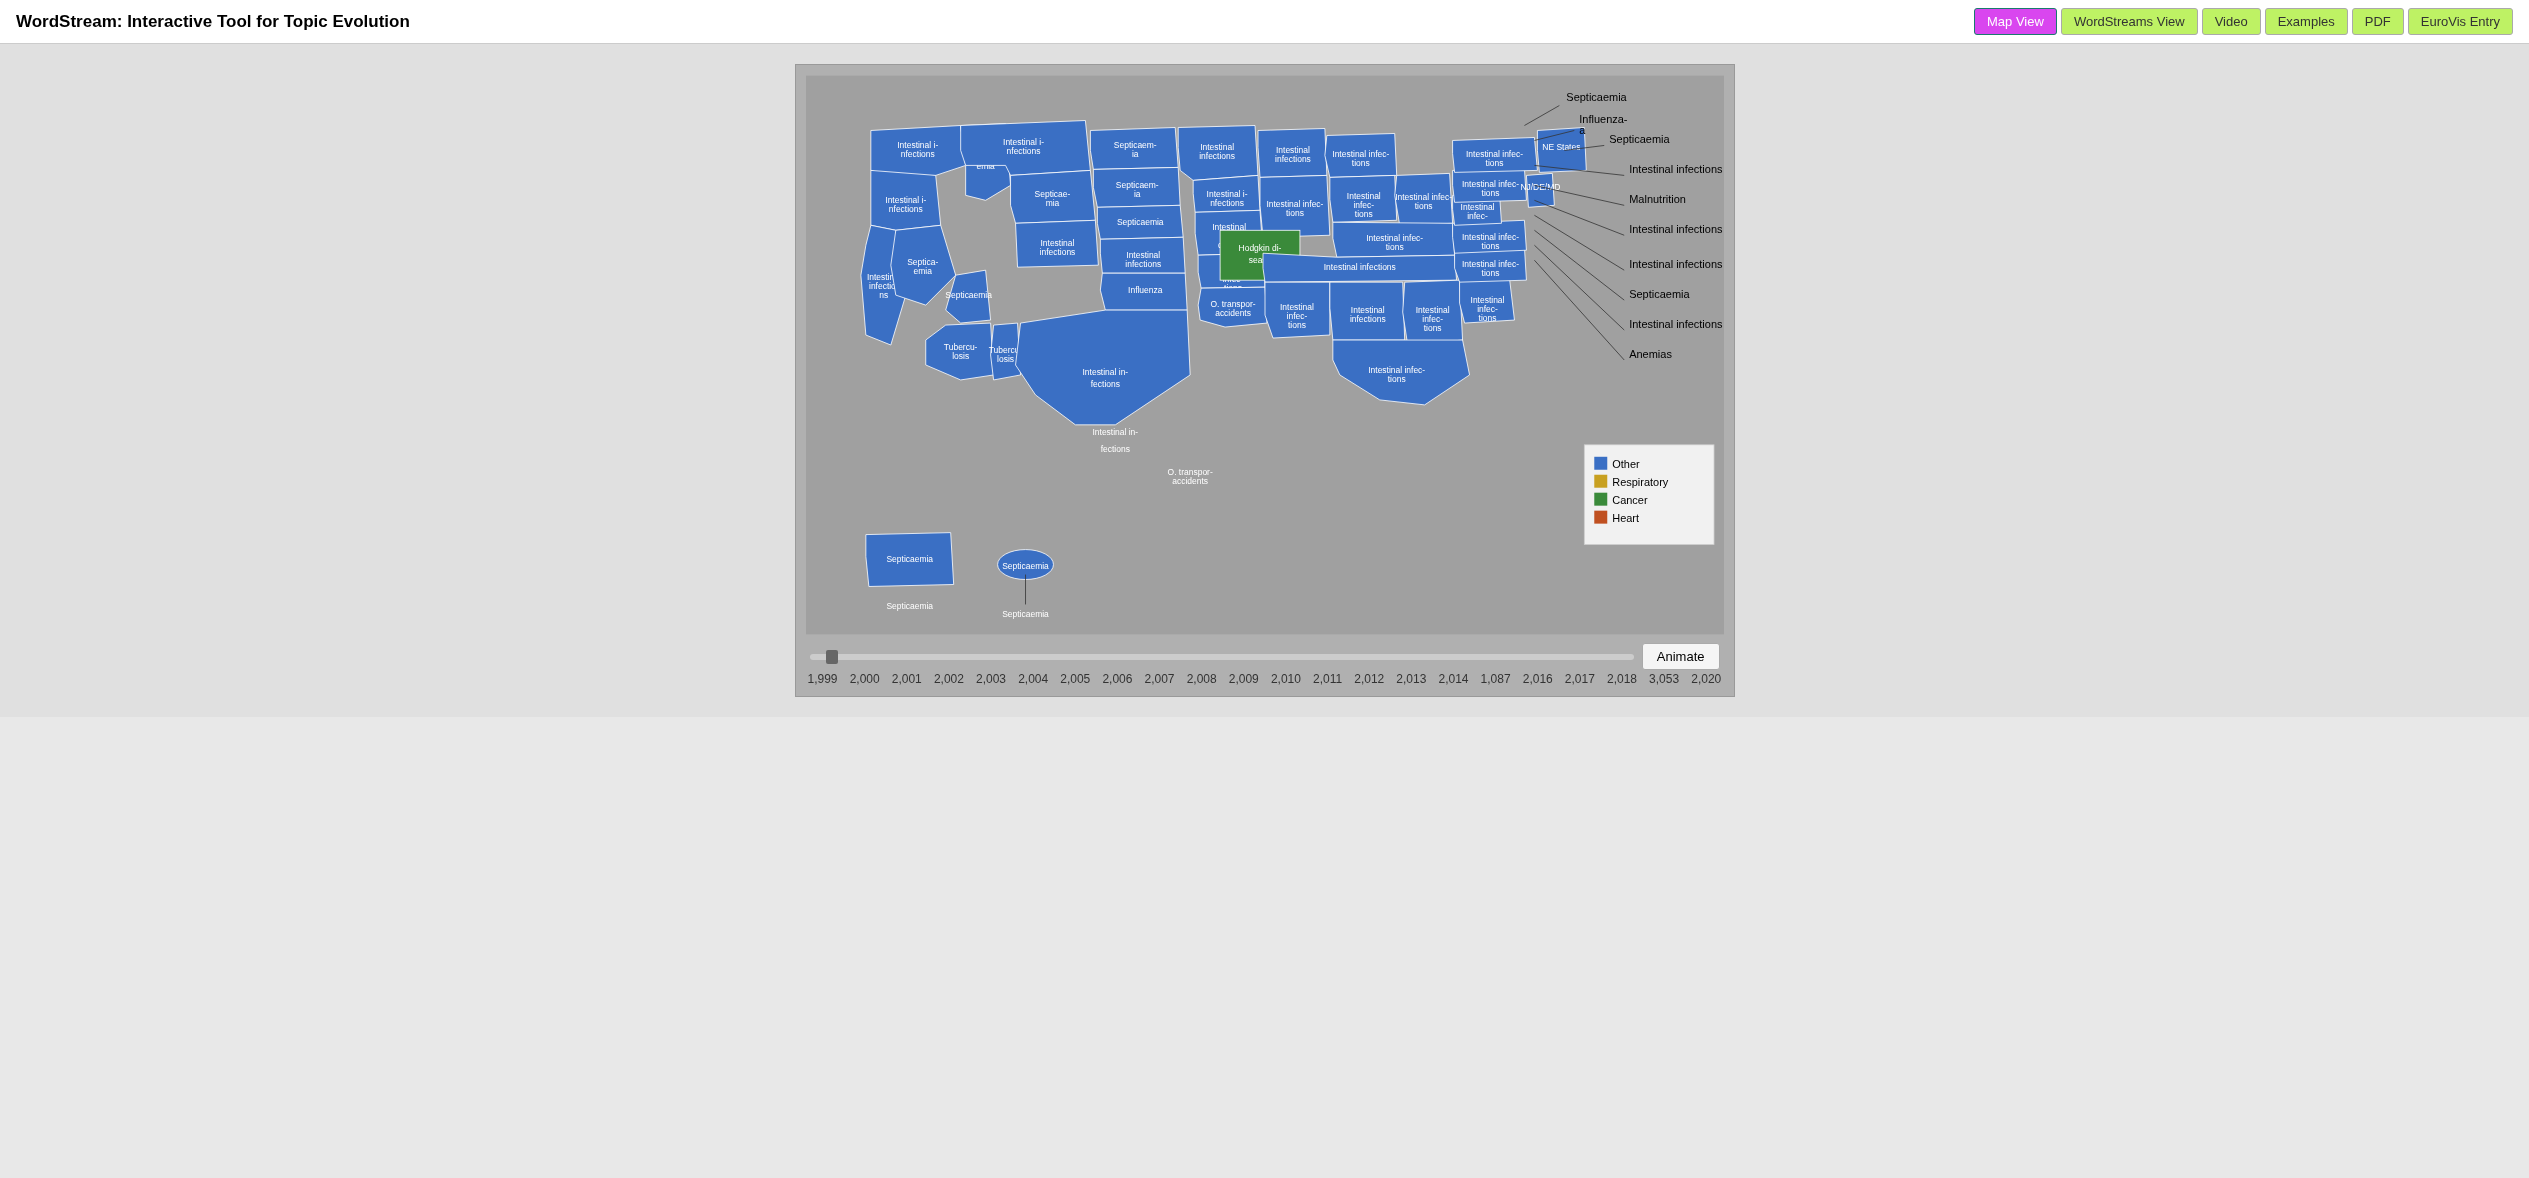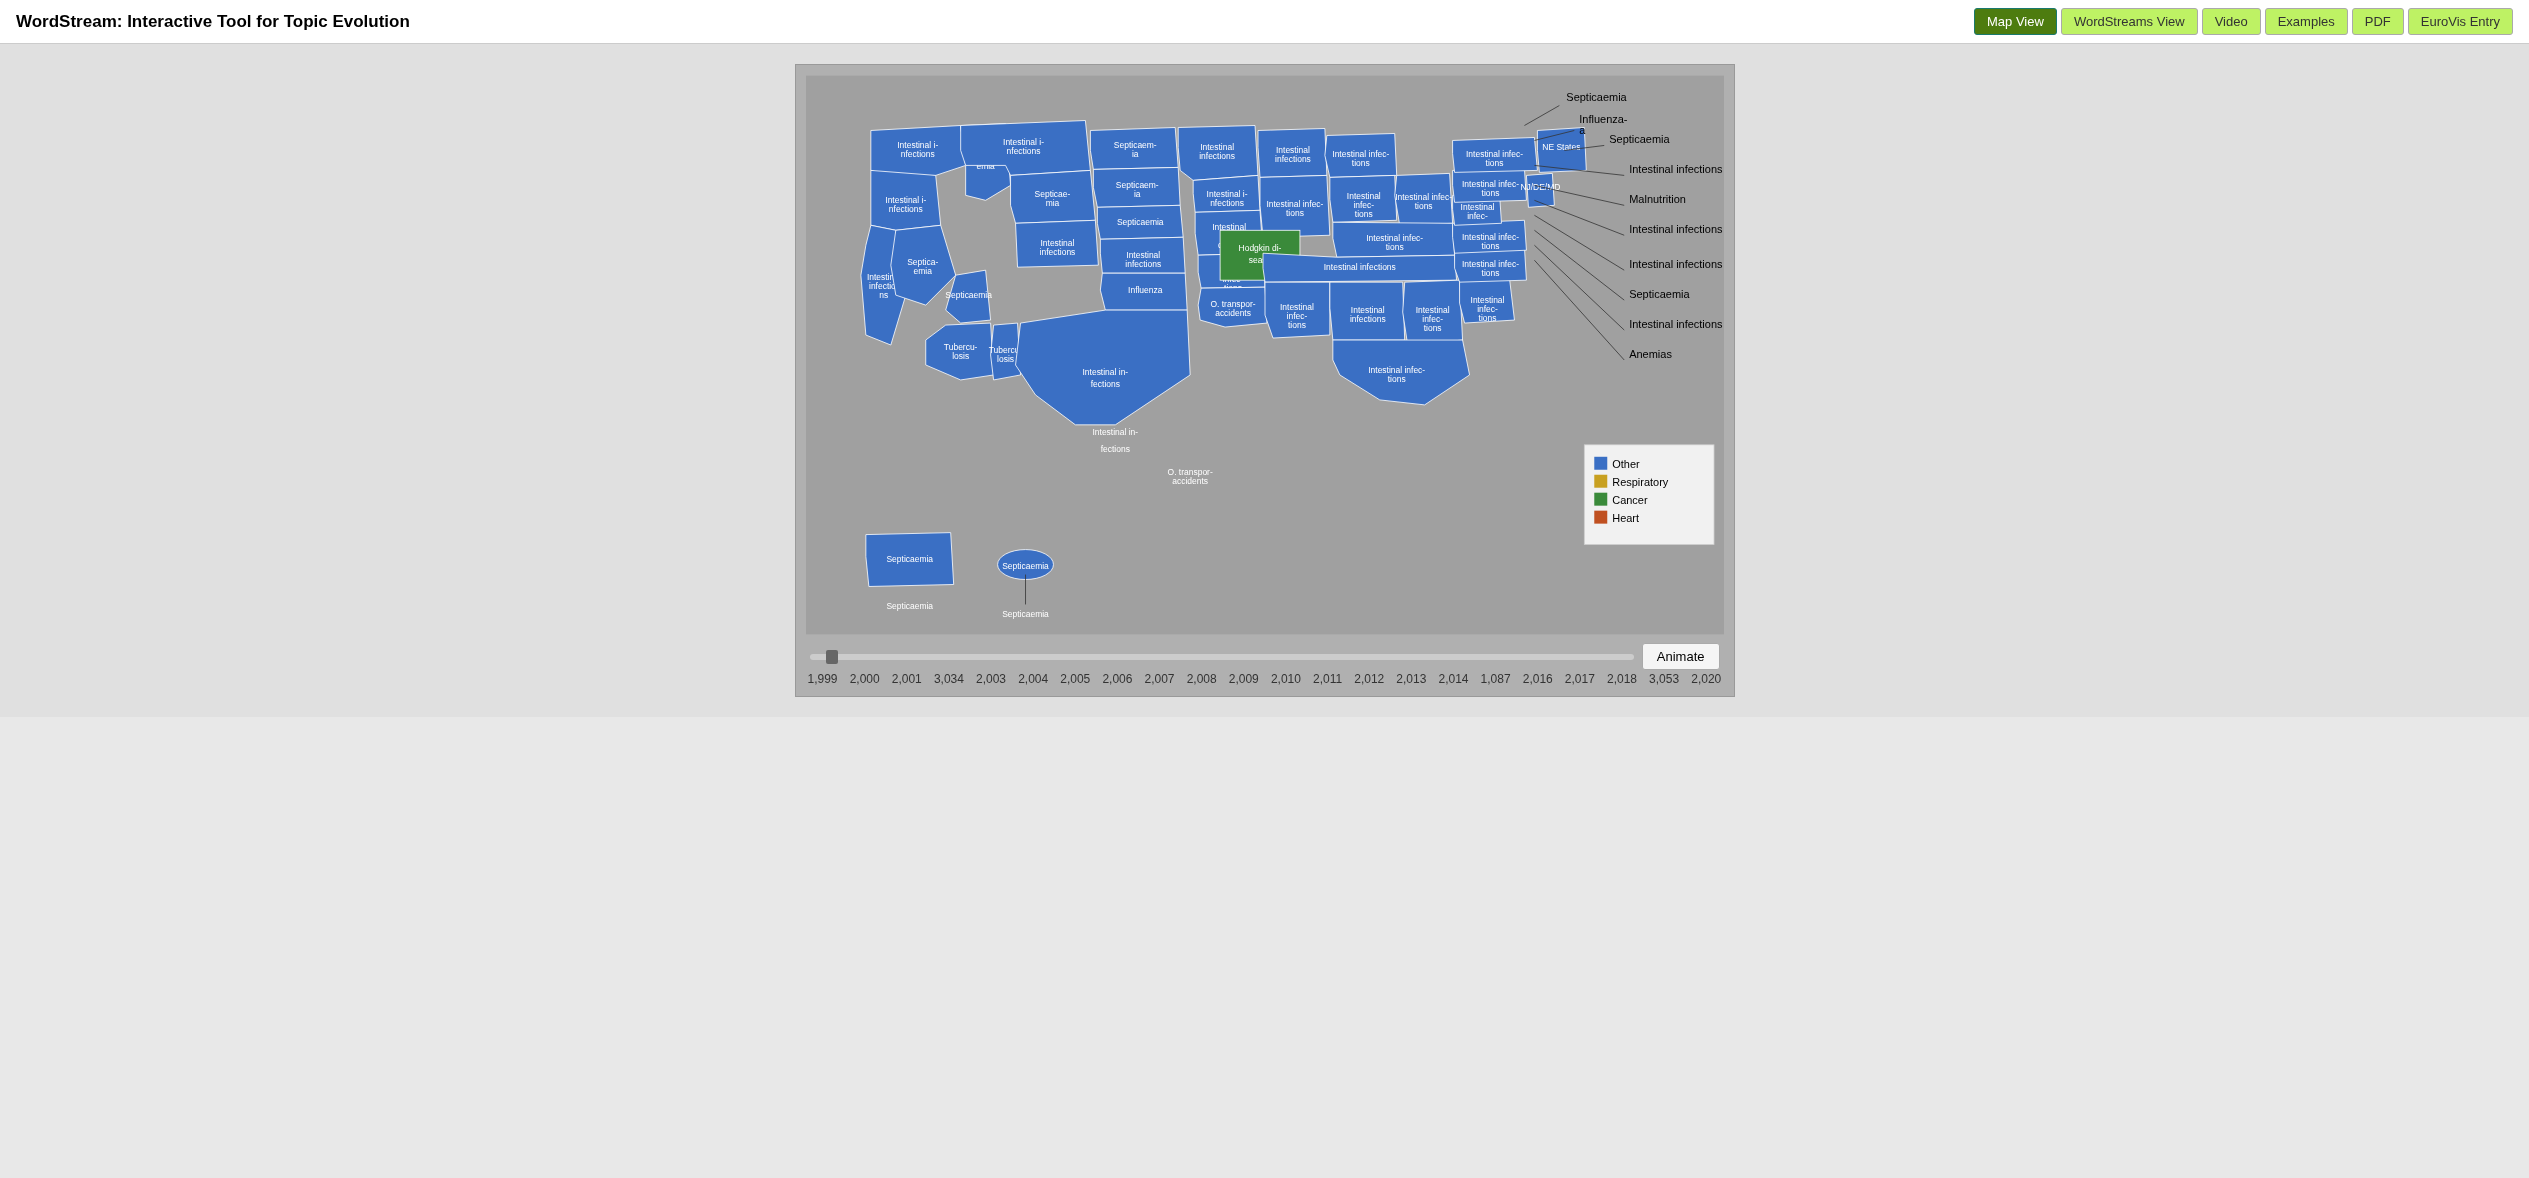--- a/index.html
+++ b/index.html
@@ -25,21 +25,21 @@
     .nav-btn {
       padding: 5px 12px;
       border: 1px solid #aaa;
       background: #bef264;
       cursor: pointer;
       font-size: 13px;
       border-radius: 3px;
       color: #333;
     }
     .nav-btn.active {
-      background: #4d7c0f;
+      background: #d946ef;
       color: #fff;
       border-color: #1a7a6e;
     }
 
     .main-content {
       display: flex;
       justify-content: center;
       padding: 20px;
       background: #e0e0e0;
     }
@@ -364,21 +364,21 @@
     <div class="timeline-area">
       <div class="timeline-track">
         <div class="timeline-thumb"></div>
       </div>
       <button class="animate-btn">Animate</button>
     </div>
     <div class="timeline-labels">
       <span>1,999</span>
       <span>2,000</span>
       <span>2,001</span>
-      <span>3,034</span>
+      <span>2,002</span>
       <span>2,003</span>
       <span>2,004</span>
       <span>2,005</span>
       <span>2,006</span>
       <span>2,007</span>
       <span>2,008</span>
       <span>2,009</span>
       <span>2,010</span>
       <span>2,011</span>
       <span>2,012</span>

